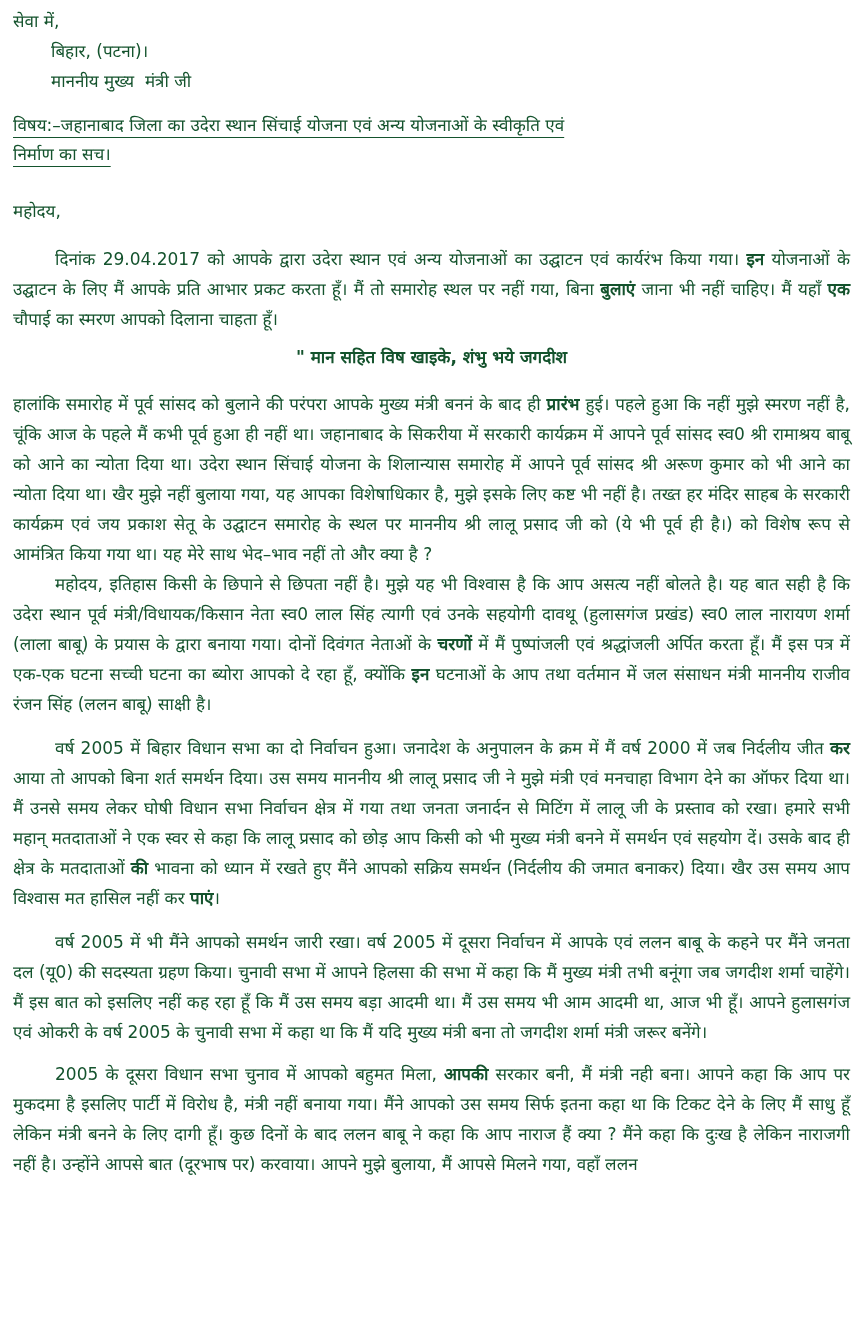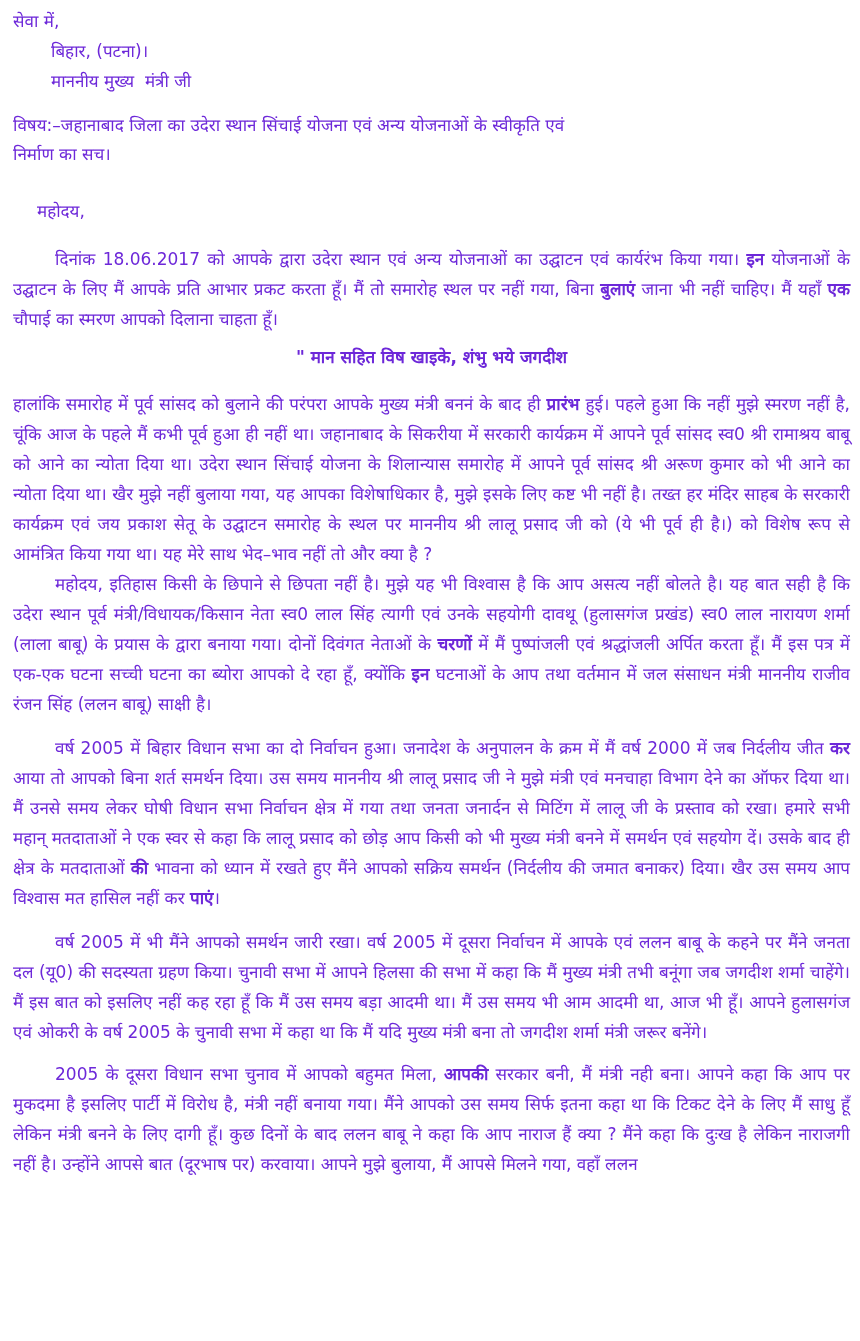--- a/index.html
+++ b/index.html
@@ -5,36 +5,37 @@
   * { margin: 0; padding: 0; box-sizing: border-box; }
   html, body { background: #ffffff; }
   body {
     width: 860px;
     font-family: "DejaVu Sans", sans-serif;
   }
   .page {
     width: 860px;
     height: 1341px;
     background: #ffffff;
-    color: #6d28d9;
+    color: #14532d;
     padding: 6px 10px 0 13px;
     font-size: 17px;
     line-height: 30px;
     overflow: hidden;
   }
   .line { white-space: pre-wrap; }
   .indent-sm { margin-left: 38px; }
   .subject-block { margin-top: 15px; line-height: 29px; }
   .subject-block .u {
+    text-decoration: underline;
     text-underline-offset: 6px;
     text-decoration-thickness: 1px;
     text-align: right;
   }
   .subject-l2 { display: inline-block; }
-  .greeting { margin-top: 27px; margin-left: 24px; }
+  .greeting { margin-top: 27px; }
   .para { text-align: justify; }
   .first-indent { text-indent: 42px; }
   .p-body { margin-top: 18px; }
   .couplet {
     text-align: center;
     font-weight: bold;
     margin-top: 8px;
     margin-bottom: 17px;
     line-height: 30px;
   }
@@ -54,21 +55,21 @@
     <div class="line indent-sm">माननीय मुख्य  मंत्री जी</div>
   </header>
 
   <div class="subject-block">
     <span class="u">विषय:–जहानाबाद जिला का उदेरा स्थान सिंचाई योजना एवं अन्य योजनाओं के स्वीकृति एवं</span><br>
     <span class="u subject-l2">निर्माण का सच।</span>
   </div>
 
   <div class="greeting">महोदय,</div>
 
-  <p class="para first-indent p-body"><span>दिनांक 18.06.2017 को आपके द्वारा उदेरा स्थान एवं अन्य योजनाओं का उद्घाटन एवं कार्यरंभ किया गया। </span><b>इन</b><span> योजनाओं के उद्घाटन के लिए मैं आपके प्रति आभार प्रकट करता हूँ। मैं तो समारोह स्थल पर नहीं गया, बिना </span><b>बुलाएं</b><span>  जाना भी नहीं चाहिए। मैं यहाँ </span><b>एक</b><span> चौपाई का स्मरण आपको दिलाना चाहता हूँ।</span></p>
+  <p class="para first-indent p-body"><span>दिनांक 29.04.2017 को आपके द्वारा उदेरा स्थान एवं अन्य योजनाओं का उद्घाटन एवं कार्यरंभ किया गया। </span><b>इन</b><span> योजनाओं के उद्घाटन के लिए मैं आपके प्रति आभार प्रकट करता हूँ। मैं तो समारोह स्थल पर नहीं गया, बिना </span><b>बुलाएं</b><span>  जाना भी नहीं चाहिए। मैं यहाँ </span><b>एक</b><span> चौपाई का स्मरण आपको दिलाना चाहता हूँ।</span></p>
 
   <div class="couplet">
     <div>" मान सहित विष खाइके, शंभु भये जगदीश</div>
   </div>
 
   <p class="para p-after-couplet"><span>हालांकि समारोह में पूर्व सांसद को बुलाने की परंपरा आपके मुख्य मंत्री बननं के बाद ही </span><b>प्रारंभ</b><span>  हुई। पहले हुआ कि नहीं मुझे स्मरण नहीं है, चूंकि आज के पहले मैं कभी पूर्व हुआ ही नहीं था। जहानाबाद के सिकरीया में सरकारी कार्यक्रम में आपने पूर्व सांसद स्व0 श्री रामाश्रय बाबू को आने का न्योता दिया था। उदेरा स्थान सिंचाई योजना के शिलान्यास समारोह में आपने पूर्व सांसद श्री अरूण कुमार को भी आने का न्योता दिया था। खैर मुझे नहीं बुलाया गया, यह आपका विशेषाधिकार है, मुझे इसके लिए कष्ट भी नहीं है। तख्त हर मंदिर साहब के सरकारी कार्यक्रम एवं जय प्रकाश सेतू के उद्घाटन समारोह के स्थल पर माननीय श्री लालू प्रसाद जी को (ये भी पूर्व ही है।) को विशेष रूप से आमंत्रित किया गया था। यह मेरे साथ भेद–भाव नहीं तो और क्या है ?</span></p>
 
   <p class="para first-indent"><span>महोदय, इतिहास किसी के छिपाने से छिपता नहीं है। मुझे यह भी विश्वास है कि आप असत्य नहीं बोलते है। यह बात सही है कि उदेरा स्थान पूर्व मंत्री/विधायक/किसान नेता स्व0 लाल सिंह त्यागी एवं उनके सहयोगी दावथू (हुलासगंज प्रखंड) स्व0 लाल नारायण शर्मा (लाला बाबू) के प्रयास के द्वारा बनाया गया। दोनों दिवंगत नेताओं के </span><b>चरणों</b><span> में मैं पुष्पांजली एवं श्रद्धांजली अर्पित करता हूँ। मैं इस पत्र में एक-एक घटना सच्ची घटना का ब्योरा आपको दे रहा हूँ, क्योंकि </span><b>इन</b><span> घटनाओं के आप तथा वर्तमान में जल संसाधन मंत्री माननीय राजीव रंजन सिंह (ललन बाबू) साक्षी है।</span></p>
 
   <p class="para first-indent p-mid"><span>वर्ष 2005 में बिहार विधान सभा का दो निर्वाचन हुआ। जनादेश के अनुपालन के क्रम में मैं वर्ष 2000 में जब निर्दलीय जीत </span><b>कर</b><span> आया तो आपको बिना शर्त समर्थन दिया। उस समय माननीय श्री लालू प्रसाद जी ने मुझे मंत्री एवं मनचाहा विभाग देने का ऑफर दिया था। मैं उनसे समय लेकर घोषी विधान सभा निर्वाचन क्षेत्र में गया तथा जनता जनार्दन से मिटिंग में लालू जी के प्रस्ताव को रखा। हमारे सभी महान् मतदाताओं ने एक स्वर से कहा कि लालू प्रसाद को छोड़ आप किसी को भी मुख्य मंत्री बनने में समर्थन एवं सहयोग दें। उसके बाद ही क्षेत्र के मतदाताओं </span><b>की</b><span> भावना को ध्यान में रखते हुए मैंने आपको सक्रिय समर्थन (निर्दलीय की जमात बनाकर) दिया। खैर उस समय आप विश्वास मत हासिल नहीं कर </span><b>पाएं</b><span>।</span></p>

